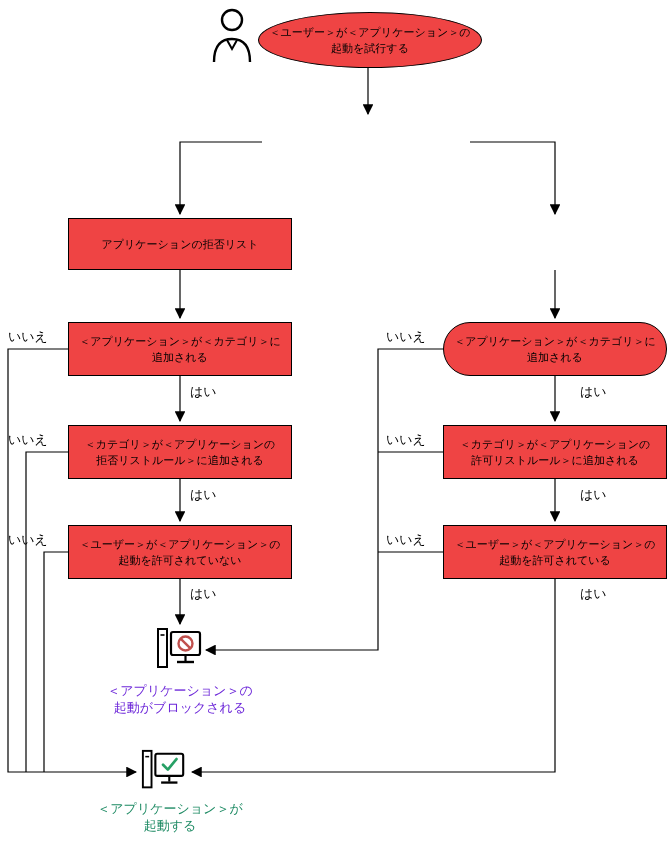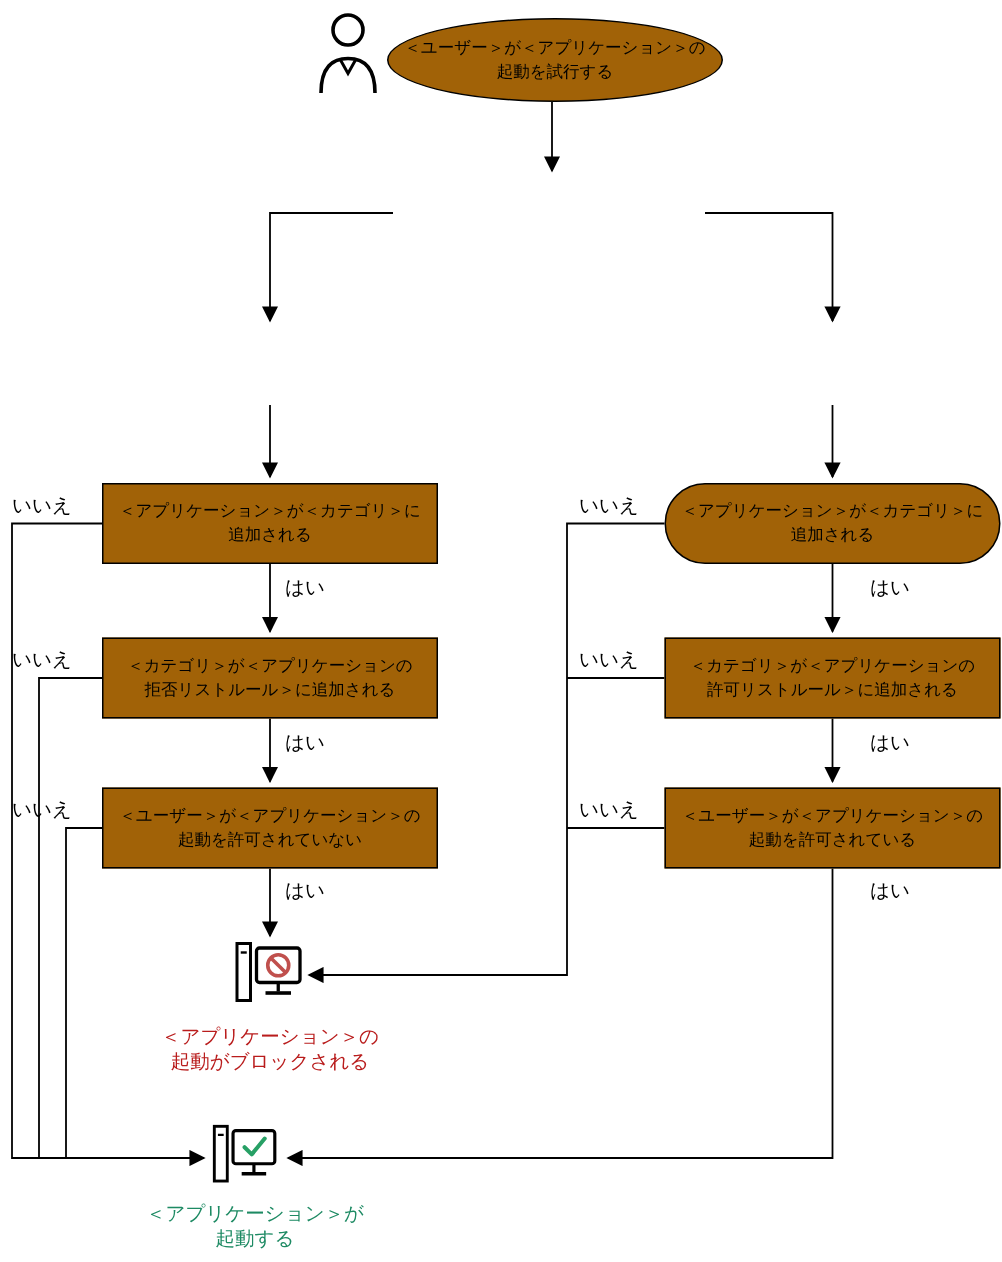--- a/index.html
+++ b/index.html
@@ -3,33 +3,33 @@
 <meta charset="utf-8">
 <style>
   html,body{margin:0;padding:0;background:#ffffff;}
   #canvas{
     position:relative;width:668px;height:841px;background:#ffffff;
     font-family:"Liberation Sans","DejaVu Sans",sans-serif;color:#000;
     overflow:hidden;
   }
   #wires{position:absolute;left:0;top:0;width:668px;height:841px;pointer-events:none;}
   .node{
-    position:absolute;box-sizing:border-box;border:1px solid #000;background:#a16207;
+    position:absolute;box-sizing:border-box;border:1px solid #000;background:#ef4444;
     display:flex;align-items:center;justify-content:center;text-align:center;
     font-size:11px;line-height:1.5;white-space:pre-line;padding:2px 6px;
   }
   .ellipse{border-radius:50%;}
   .stadium{border-radius:27px;}
   .lbl{
     position:absolute;font-size:13px;line-height:16px;white-space:nowrap;
   }
   .cap{
     position:absolute;font-size:13px;line-height:17px;text-align:center;white-space:pre-line;
   }
-  .cap.blocked{color:#b91c1c;}
+  .cap.blocked{color:#6d28d9;}
   .cap.started{color:#1d8a63;}
   .iconbox{position:absolute;}
 </style>
 </head>
 <body>
 
 <div id="canvas">
 
   <svg id="wires" viewBox="0 0 668 841" xmlns="http://www.w3.org/2000/svg">
     <defs>
@@ -76,20 +76,21 @@
       <circle cx="24" cy="14" r="10" fill="none" stroke="#000" stroke-width="2.4"></circle>
       <path d="M6 56 C6 38 14 33 24 33 C34 33 42 38 42 56" fill="none" stroke="#000" stroke-width="2.4"></path>
       <path d="M19 34 L24 43 L29 34" fill="none" stroke="#000" stroke-width="2"></path>
     </svg>
   </div>
 
   <div class="node ellipse" style="left:258px;top:12px;width:224px;height:56px;">＜ユーザー＞が＜アプリケーション＞の
 起動を試行する</div>
 
 
+  <div class="node" style="left:68px;top:218px;width:224px;height:52px;">アプリケーションの拒否リスト</div>
 
 
   <div class="node" style="left:68px;top:322px;width:224px;height:54px;">＜アプリケーション＞が＜カテゴリ＞に
 追加される</div>
 
   <div class="node stadium" style="left:443px;top:322px;width:224px;height:54px;">＜アプリケーション＞が＜カテゴリ＞に
 追加される</div>
 
   <div class="node" style="left:68px;top:425px;width:224px;height:54px;">＜カテゴリ＞が＜アプリケーションの
 拒否リストルール＞に追加される</div>

